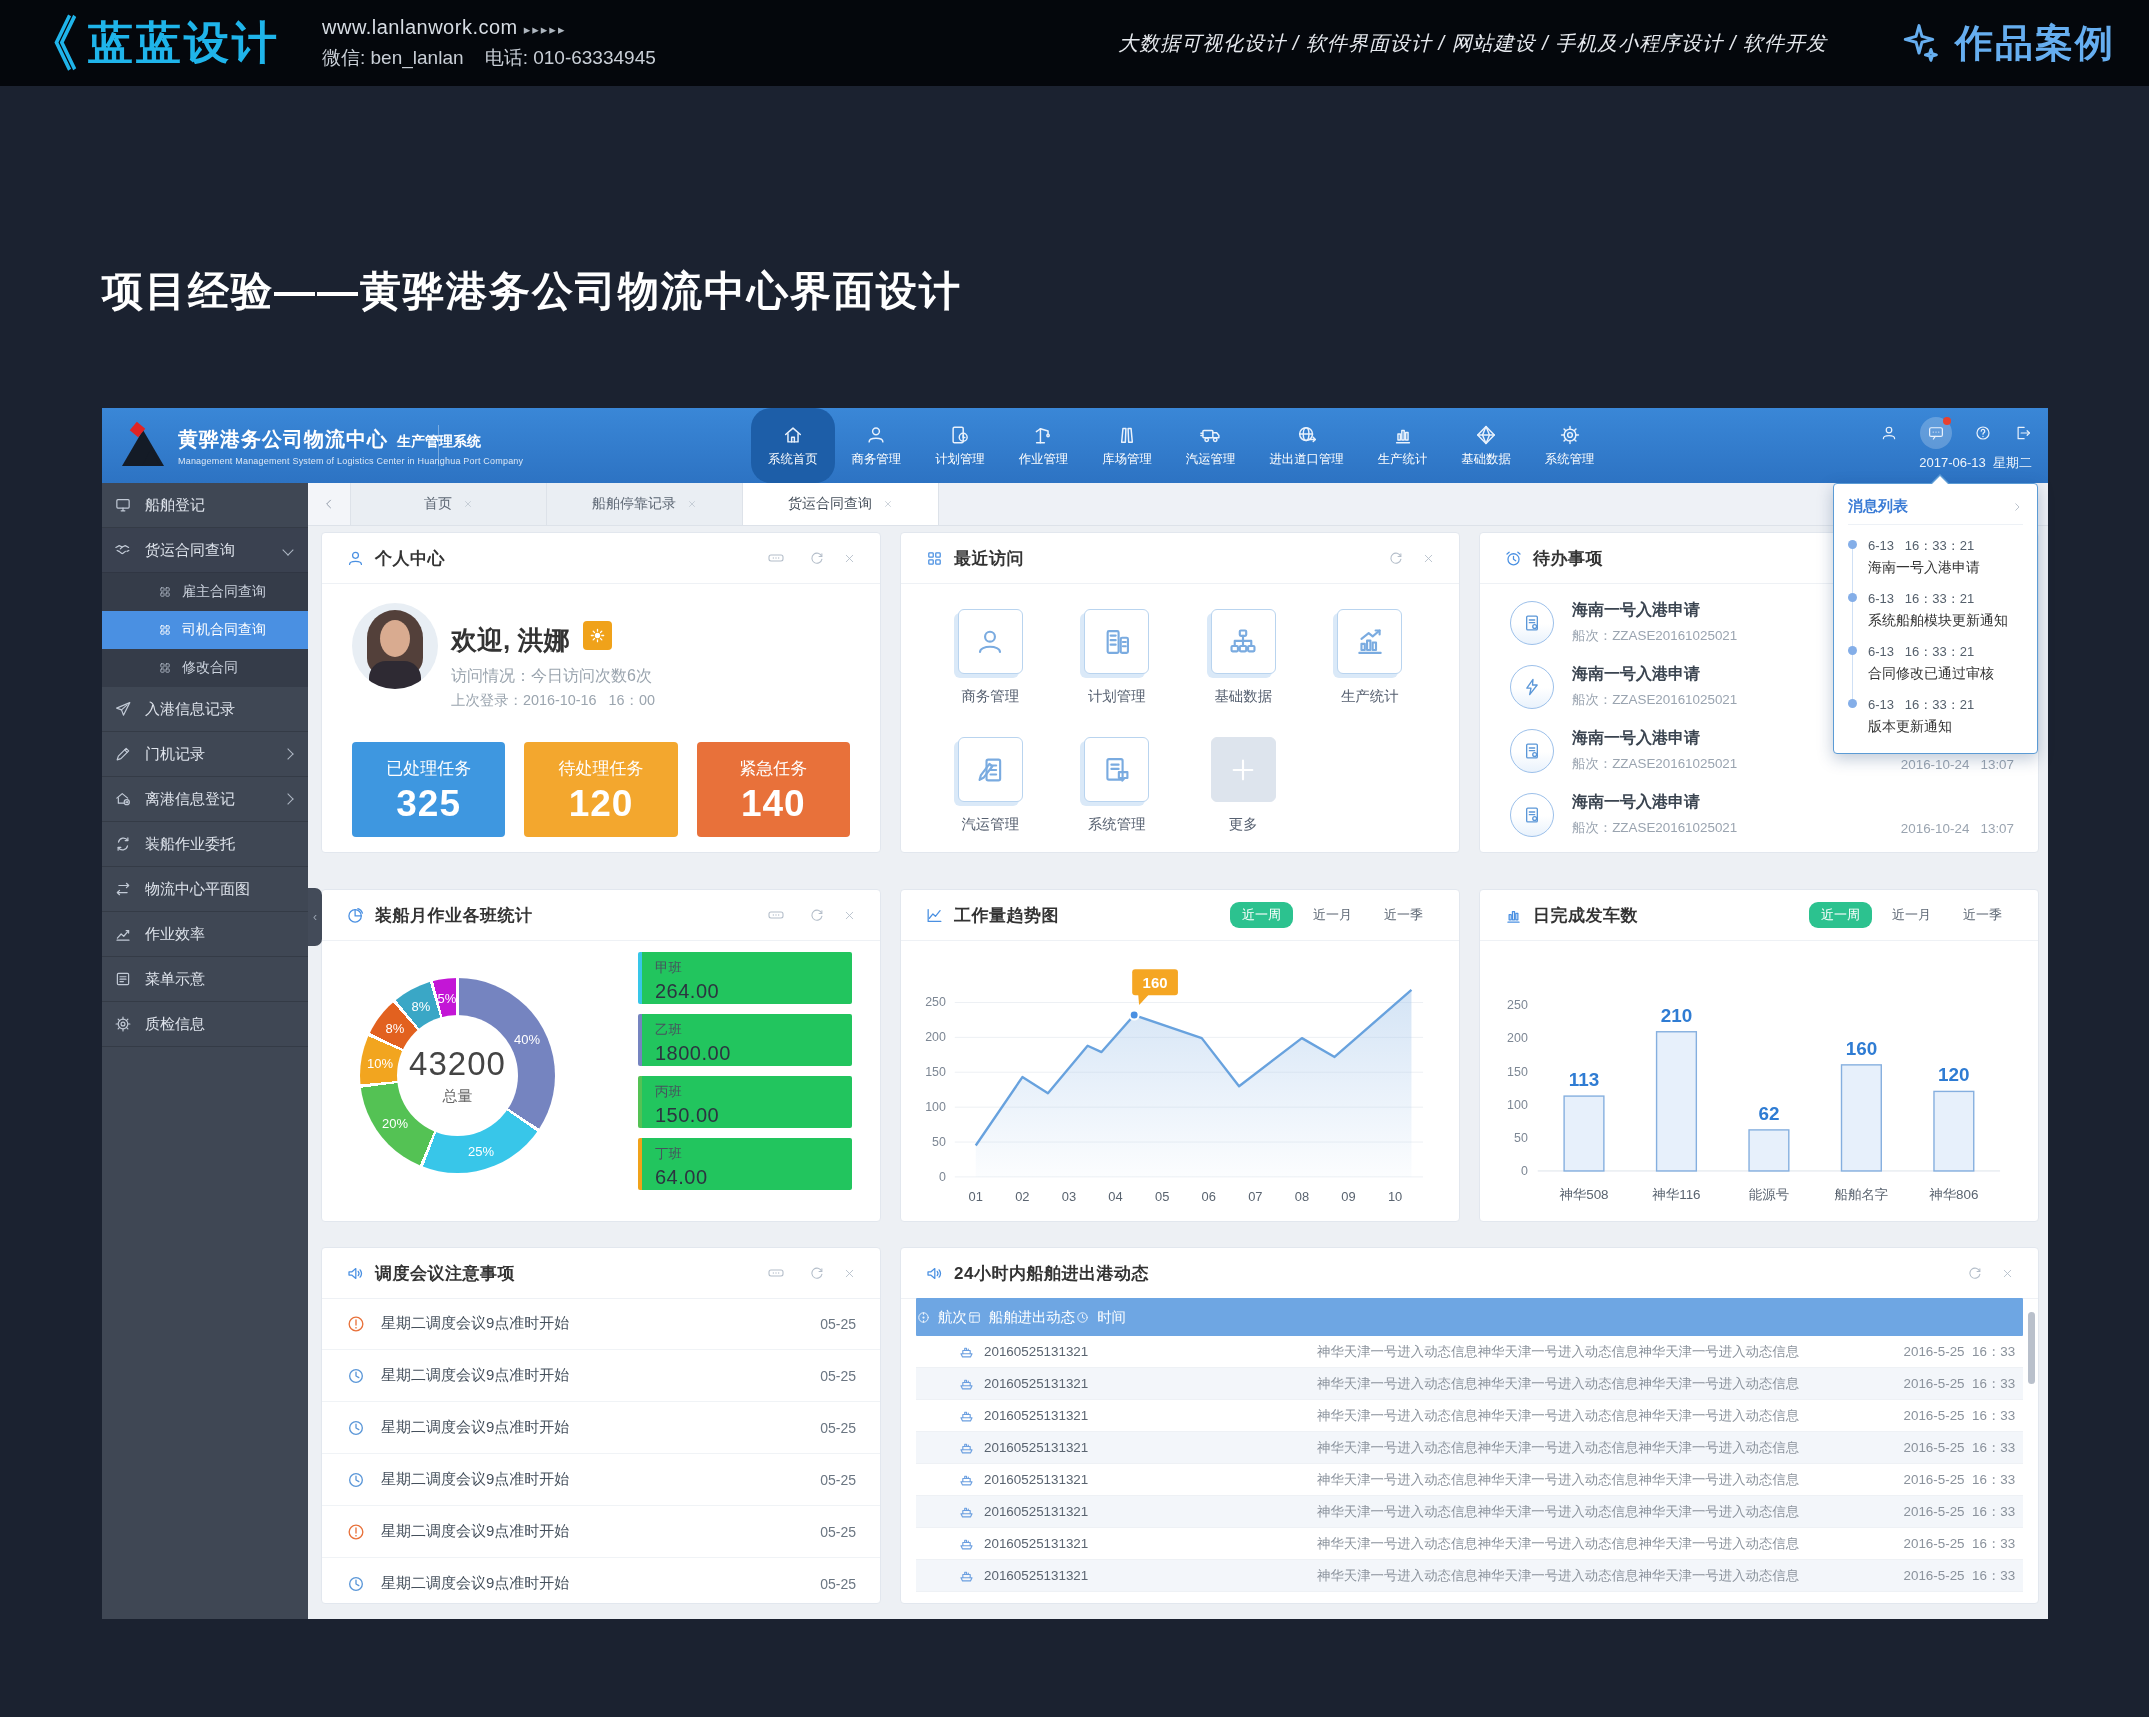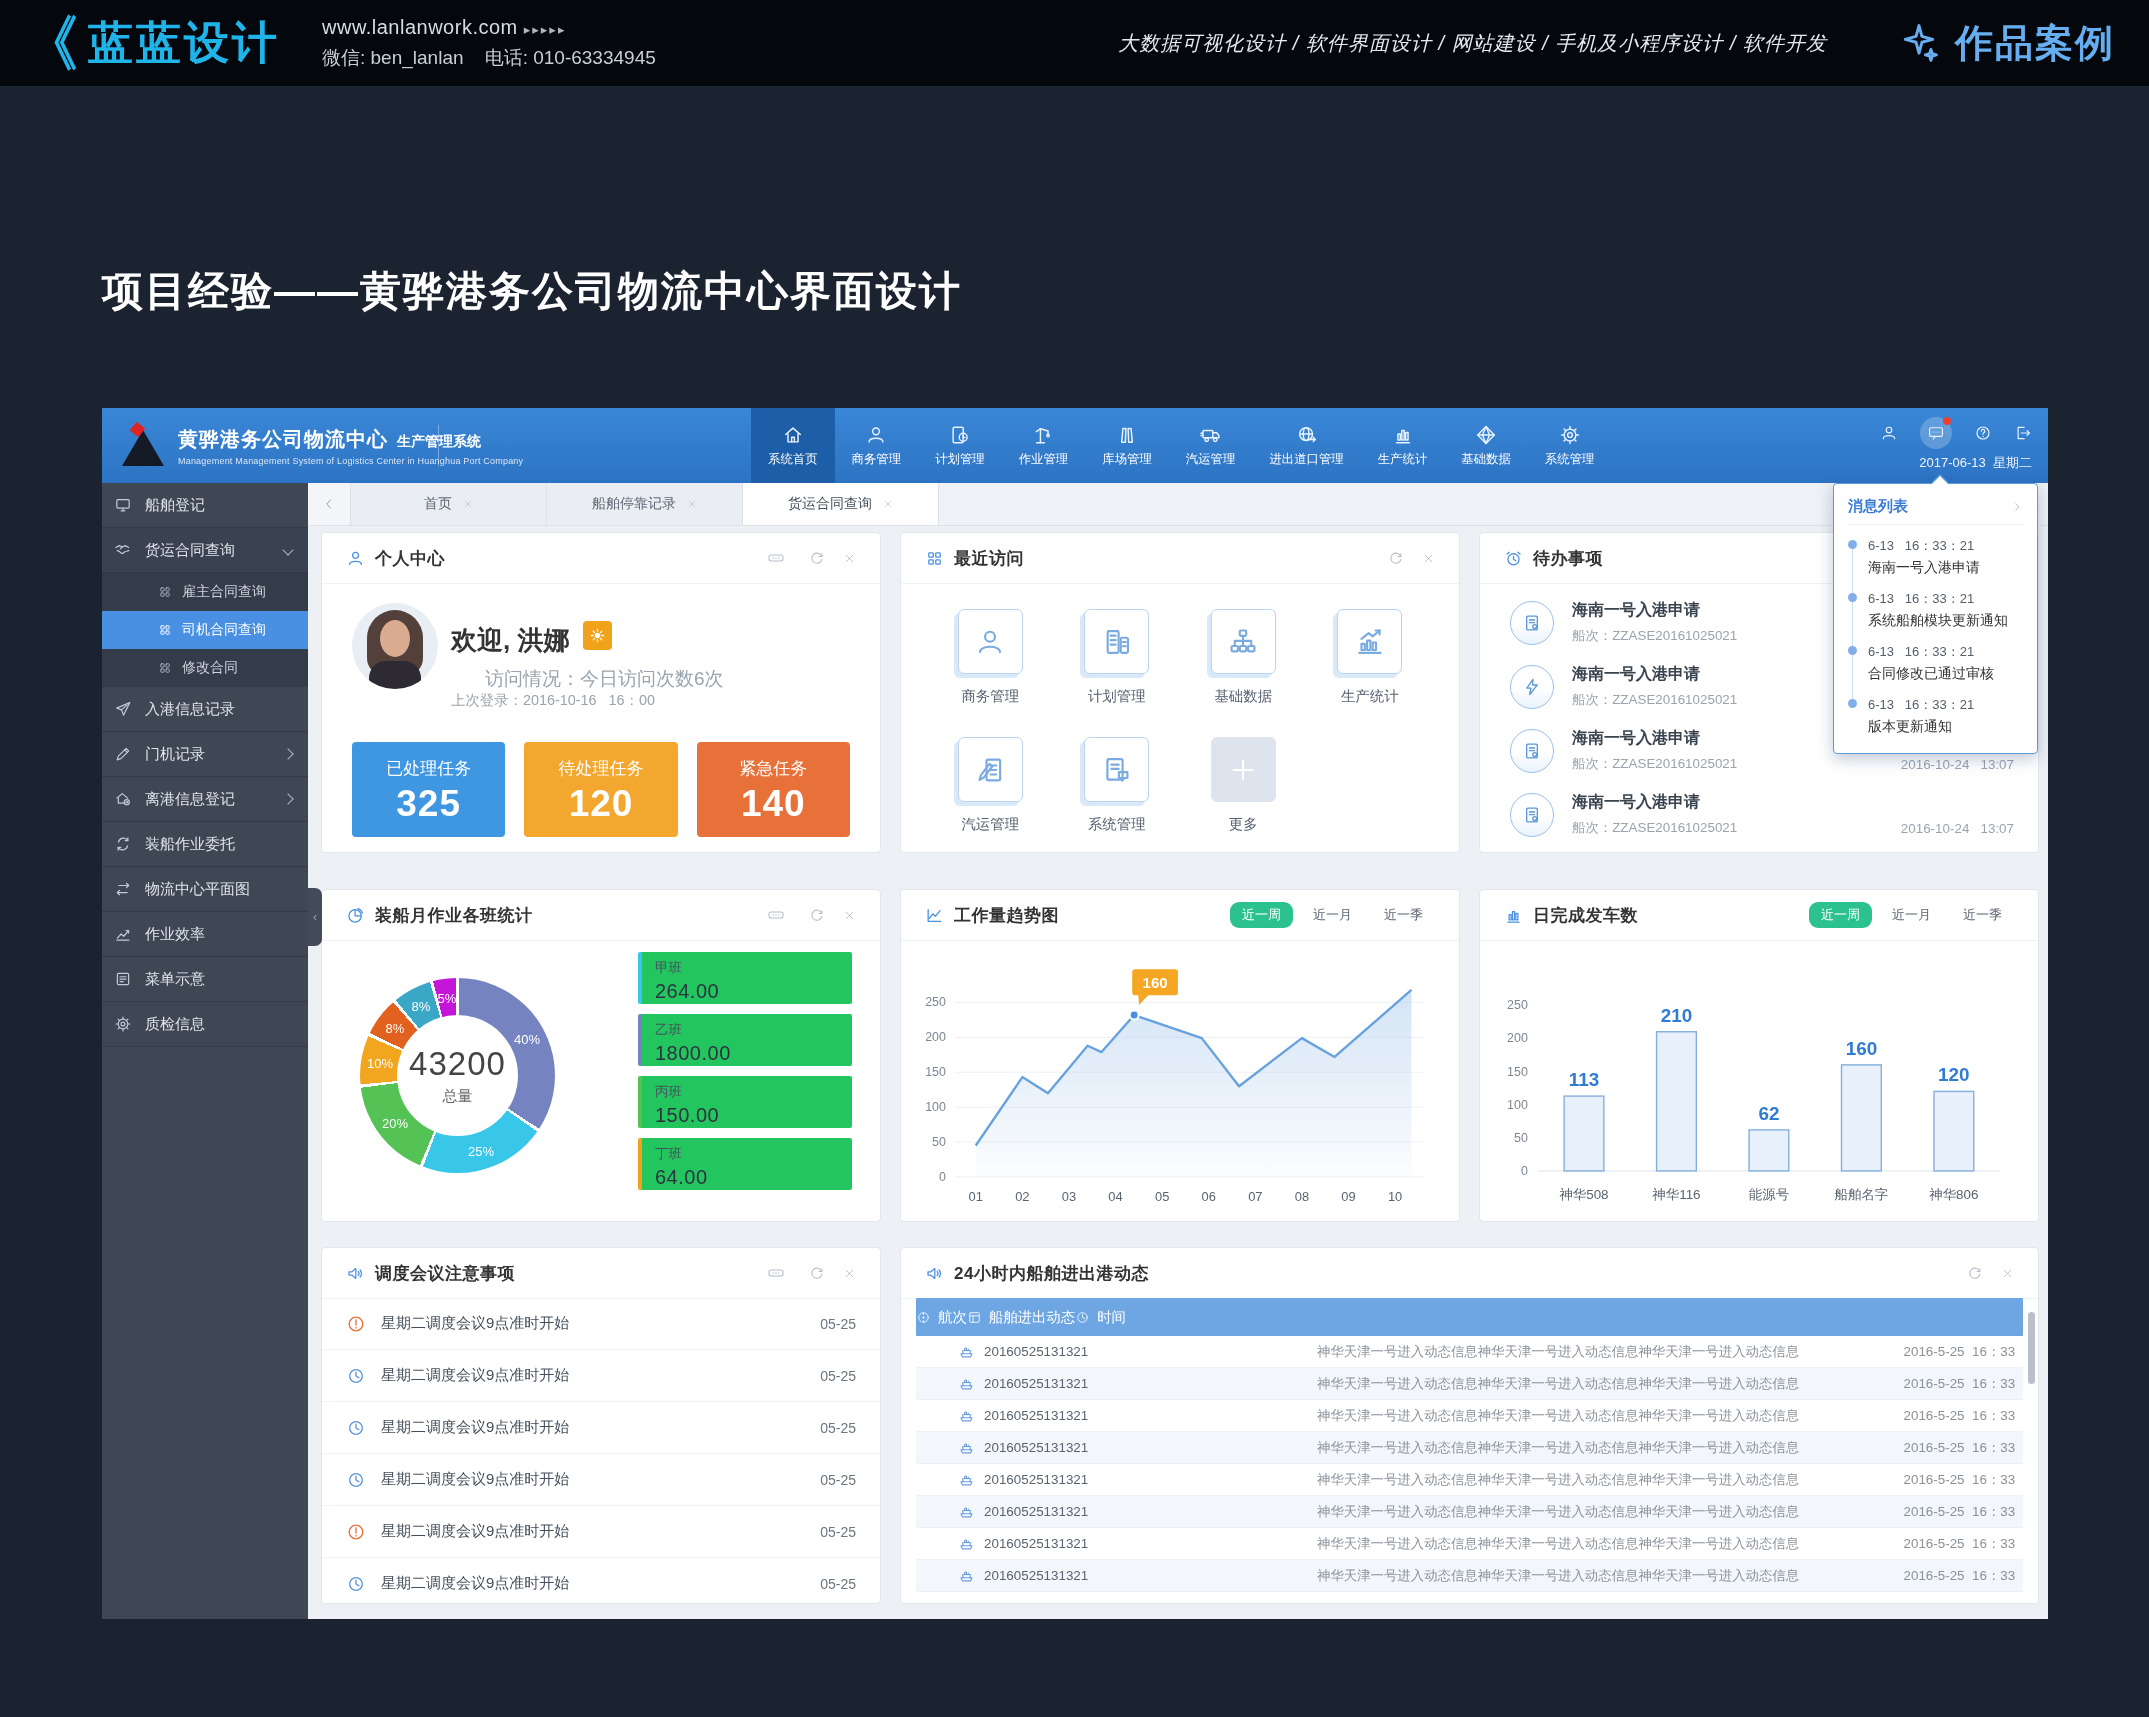--- a/index.html
+++ b/index.html
@@ -31,21 +31,21 @@
   .logo-tri{position:relative;width:50px;height:44px;margin-right:12px;}
   .logo-tri .t1{position:absolute;left:6px;bottom:2px;width:0;height:0;border-left:21px solid transparent;border-right:21px solid transparent;border-bottom:36px solid #141b26;}
   .logo-tri .t2{position:absolute;left:26px;bottom:2px;width:0;height:0;border-left:9px solid transparent;border-right:9px solid transparent;border-bottom:17px solid #141b26;}
   .logo-tri .gem{position:absolute;left:16px;top:0;width:11px;height:11px;background:#e02424;transform:rotate(40deg);}
   .brand-text .row1{display:flex;align-items:baseline;gap:9px;}
   .brand-cn{font-size:20px;font-weight:bold;letter-spacing:1px;}
   .brand-sub{font-size:14px;font-weight:bold;}
   .brand-en{font-size:9px;color:rgba(255,255,255,.82);margin-top:3px;letter-spacing:0.2px;}
   .brand-divider{position:absolute;left:336px;top:17px;height:41px;width:1px;background:rgba(255,255,255,.35);}
   .main-nav{position:absolute;left:649px;top:0;height:75px;display:flex;}
-  .nav-item{display:flex;flex-direction:column;align-items:center;justify-content:center;gap:5px;padding:4px 17px;font-size:12.4px;cursor:pointer;white-space:nowrap;}
+  .nav-item{display:flex;flex-direction:column;align-items:center;justify-content:center;gap:5px;padding:4px 17px;font-size:12.4px;cursor:pointer;white-space:nowrap;border-radius:20px;}
   .nav-item .n-icon{width:22px;height:22px;color:#eaf2fc;}
   .nav-item.active{background:#1d5ea8;}
   .header-right{position:absolute;right:16px;top:9px;text-align:right;}
   .hr-icons{display:flex;gap:22px;justify-content:flex-end;align-items:center;}
   .hr-ico{width:18px;height:18px;color:#eaf2fc;}
   .ico-msg-wrap{position:relative;width:32px;height:32px;border-radius:50%;background:rgba(255,255,255,.22);display:flex;align-items:center;justify-content:center;}
   .ico-msg-wrap .dot{position:absolute;right:1px;top:0;width:8px;height:8px;border-radius:50%;background:#e8412f;}
   .hr-date{margin-top:5px;font-size:13px;color:#eef4fb;white-space:pre;}
 
   
@@ -94,21 +94,21 @@
   #card-ship{left:798px;top:839px;width:1139px;height:357px;}
 
   
   .avatar{position:absolute;left:30px;top:70px;width:86px;height:86px;border-radius:50%;background:#e8eef4;overflow:hidden;}
   .av-hair{position:absolute;left:15px;top:7px;width:56px;height:66px;border-radius:28px 28px 18px 18px;background:#53403a;}
   .av-face{position:absolute;left:28px;top:17px;width:30px;height:37px;border-radius:50%;background:#d9ab90;}
   .av-body{position:absolute;left:17px;top:58px;width:52px;height:30px;border-radius:17px 17px 0 0;background:#2e2a33;}
   .welcome{position:absolute;left:129px;top:90px;font-size:26px;font-weight:bold;color:#333;}
   .sun-badge{position:absolute;left:261px;top:88px;width:29px;height:29px;background:#f0a21a;border-radius:4px;display:flex;align-items:center;justify-content:center;color:#fff;}
   .sun-badge .si{width:19px;height:19px;}
-  .p-visit{position:absolute;left:129px;top:133px;font-size:19px;color:#9aa4ae;white-space:pre;margin-left:34px;}
+  .p-visit{position:absolute;left:129px;top:133px;font-size:16px;color:#9aa4ae;white-space:pre;}
   .p-login{position:absolute;left:129px;top:158px;font-size:14.4px;color:#9aa4ae;white-space:pre;}
   .stat-row{position:absolute;left:30px;right:30px;top:209px;display:flex;gap:19px;}
   .stat{flex:1;height:95px;border-radius:4px;color:#fff;text-align:center;padding-top:15px;box-sizing:border-box;cursor:pointer;}
   .stat-label{font-size:17px;}
   .stat-value{font-size:37px;font-weight:bold;margin-top:3px;letter-spacing:1px;}
 
   
   .tiles{position:absolute;left:26px;right:26px;top:62px;display:grid;grid-template-columns:repeat(4,1fr);}
   .tile-cell{display:flex;flex-direction:column;align-items:center;padding-top:14px;height:114px;cursor:pointer;}
   .tile{width:63px;height:63px;border:1px solid #b9d4ef;border-radius:6px;display:flex;align-items:center;justify-content:center;color:#7aabe0;box-shadow:-4px 4px 0 0 #dae9f8;background:#fff;}

